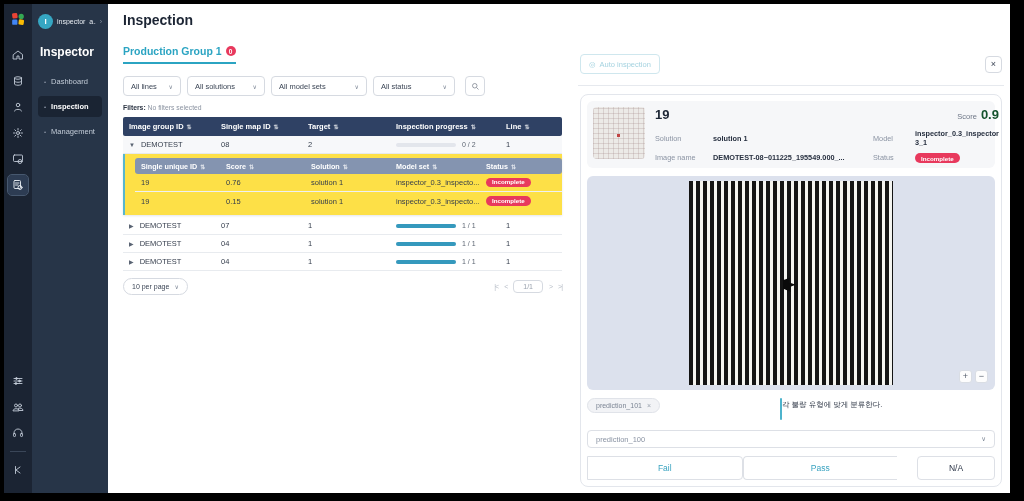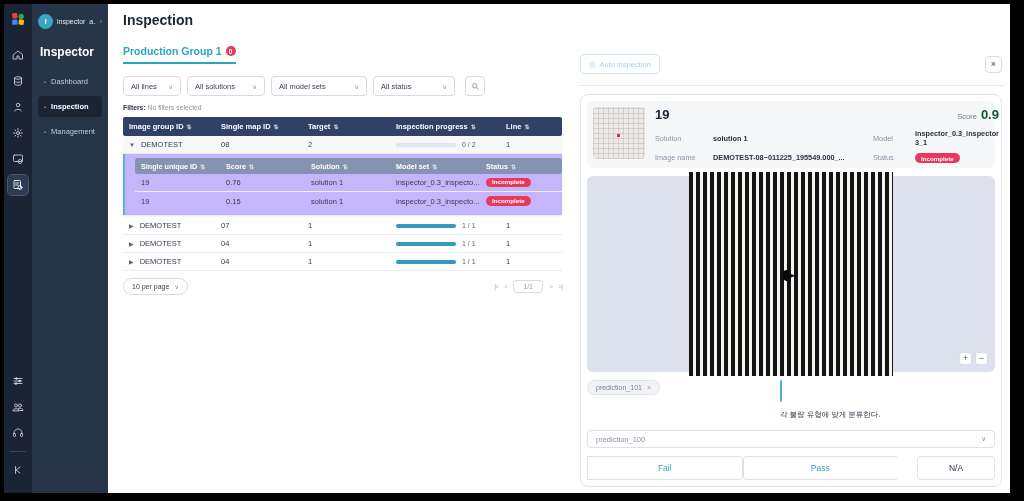--- a/index.html
+++ b/index.html
@@ -49,21 +49,21 @@
   .thead { background:#2f4164; color:#fff; height:19px; border-radius:2px; font-size:7.5px; font-weight:bold; }
   .thead .cell, .trow .cell { padding-left:6px; display:flex; align-items:center; gap:3px; }
   .sort { font-size:6px; opacity:.75; }
   .trow { height:18px; font-size:7.5px; color:#333c4b; border-bottom:1px solid #e8ebef; cursor:pointer; }
   .trow .caret { font-size:6px; color:#5a6473; margin-right:3px; }
   .trow.first { background:#f7f8fa; }
   .bar { width:60px; height:4px; border-radius:2px; background:#e3e6ec; }
   .bar .fill { height:100%; border-radius:2px; background:#3599bd; }
   .ptext { font-size:7px; color:#5c6572; }
 
-  .sub-wrap { border-left:2px solid #57b6ce; padding:4px 0 5px 10px; background:#c4b5fd; box-shadow:0 1px 2px rgba(40,60,90,.12); margin-bottom:2px; }
+  .sub-wrap { border-left:2px solid #57b6ce; padding:4px 0 5px 10px; background:#fde047; box-shadow:0 1px 2px rgba(40,60,90,.12); margin-bottom:2px; }
   .sgrid { display:grid; grid-template-columns:85px 85px 85px 90px 1fr; align-items:center; }
   .shead { background:#8494b0; color:#fff; height:16px; border-radius:3px; font-size:7.2px; font-weight:bold; }
   .shead .cell, .srow .cell { padding-left:6px; display:flex; align-items:center; gap:3px; }
   .srow { height:18px; font-size:7.5px; color:#333c4b; border-bottom:1px solid #eef0f3; }
   .badge { background:#e8395d; color:#fff; font-size:6.2px; font-weight:bold; padding:1.5px 6px; border-radius:8px; line-height:1; }
 
   .pagination { width:439px; display:flex; align-items:center; justify-content:space-between; margin-top:7px; }
   .per-page { border:1px solid #d6dae1; border-radius:10px; height:17px; display:flex; align-items:center; gap:5px; padding:0 8px; font-size:7px; color:#3c4656; background:#fff; cursor:pointer; }
   .pager { display:flex; align-items:center; gap:6px; color:#b7bdc7; font-size:7px; }
   .pager .pg-btn { cursor:pointer; letter-spacing:-1px; }
@@ -98,21 +98,21 @@
   .stripes { width:204px; height:204px; position:relative;
     background:repeating-linear-gradient(90deg, #141414 0 3.5px, #f4f4f0 3.5px 7px); }
   .blob { position:absolute; left:46%; top:47%; width:13px; height:15px; background:#0a0a0a;
     clip-path:polygon(0 22%, 55% 5%, 50% 38%, 100% 52%, 58% 66%, 62% 100%, 0 78%); }
   .zoom-ctrls { position:absolute; right:7px; bottom:7px; display:flex; gap:3px; }
   .zoom-btn { width:13px; height:13px; background:#fdfdfd; border:1px solid #d9dde4; border-radius:3px; font-size:9px; color:#555e6c; display:flex; align-items:center; justify-content:center; cursor:pointer; line-height:1; }
 
   .tag-row { display:flex; align-items:flex-start; justify-content:space-between; margin-bottom:10px; }
   .chip { display:inline-flex; align-items:center; gap:5px; background:#f2f3f6; border:1px solid #e0e3e9; border-radius:9px; padding:3px 8px; font-size:7px; color:#7b8493; cursor:pointer; }
   .chip .x { font-size:7px; color:#9aa2ae; }
-  .note { display:flex; gap:6px; width:215px;flex-direction:column; }
+  .note { display:flex; width:215px; }
   .note-bar { width:2px; background:#4db3cc; border-radius:1px; align-self:stretch; min-height:22px; }
   .note-text { font-size:7.5px; color:#2a3342; padding-top:2px; }
 
   .class-select { border:1px solid #dde0e6; border-radius:4px; height:18px; display:flex; align-items:center; justify-content:space-between; padding:0 8px; font-size:7.5px; color:#8a93a3; margin-bottom:8px; cursor:pointer;gap:24px; }
   .btn-row { display:flex; }
   .vote-btn { height:24px; border:1px solid #dde0e6; background:#fff; font-size:8.5px; display:flex; align-items:center; justify-content:center; cursor:pointer; font-family:"Liberation Sans", sans-serif; }
   .btn-pass { flex:1.05; color:#3aa3c0; border-radius:4px 0 0 4px; border-right:none; }
   .btn-fail { flex:1.05; color:#3aa3c0; border-radius:0 4px 4px 0; }
   .btn-na { width:78px; color:#2c3648; border-radius:4px; margin-left:20px; }
 </style>

